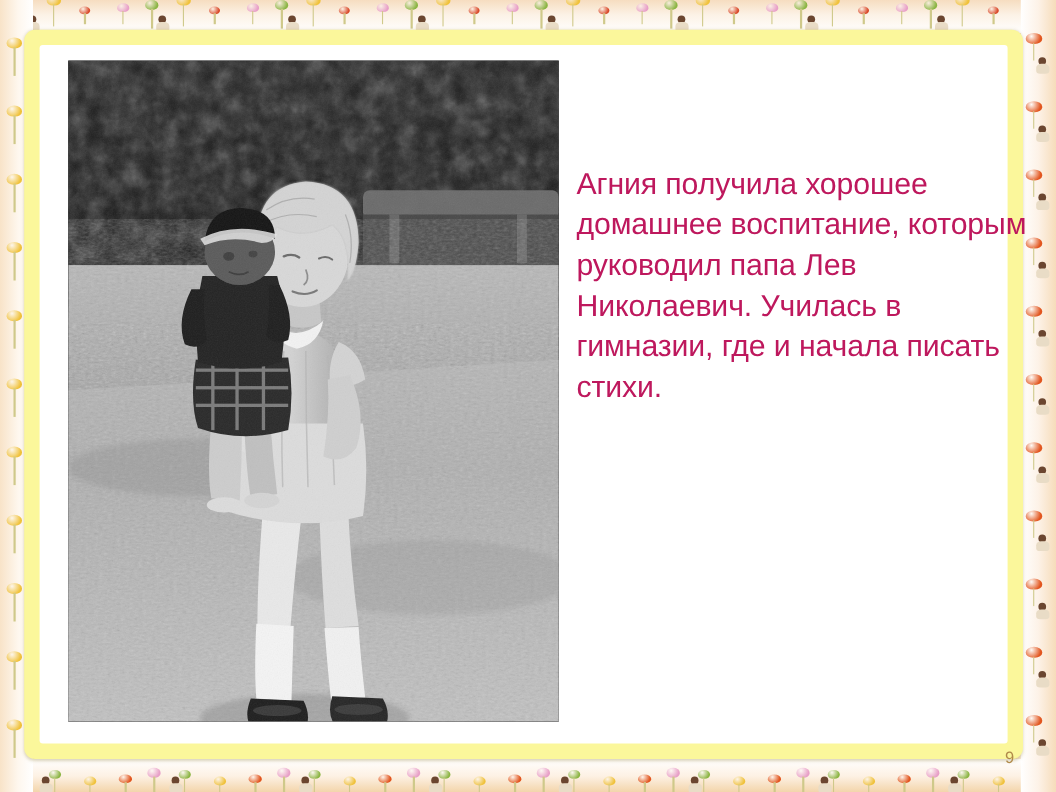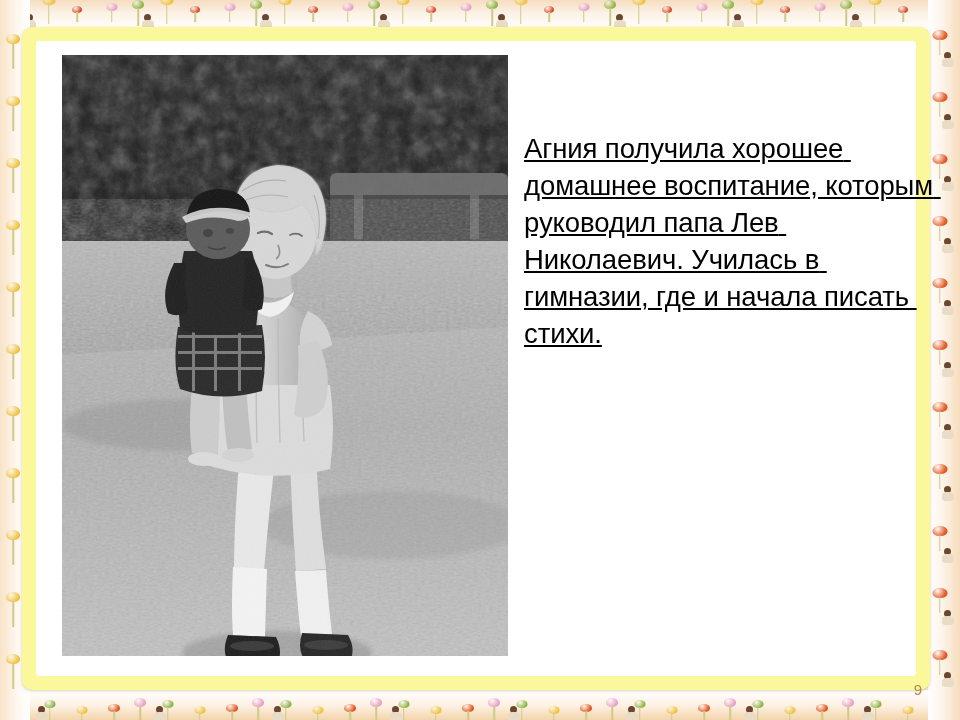--- a/index.html
+++ b/index.html
@@ -117,29 +117,28 @@
     height: 601px;
     overflow: hidden;
     background: #1a1a1a;
   }
   .photo svg { display: block; }
 
   
   .body-text {
     position: absolute;
     left: 524px;
-    top: 130px;
+    top: 148px;
     width: 420px;
-    color: #000000;
+    color: #be185d;
     font-size: 27.5px;
     line-height: 37px;
     font-family: "Liberation Sans", sans-serif;
     white-space: pre-wrap;
     letter-spacing: -0.1px;
-    text-decoration: underline;
   }
 
   
   .page-number {
     position: absolute;
     right: 38px;
     bottom: 22px;
     font-size: 15px;
     color: #b08a4a;
     font-family: "Liberation Sans", sans-serif;

